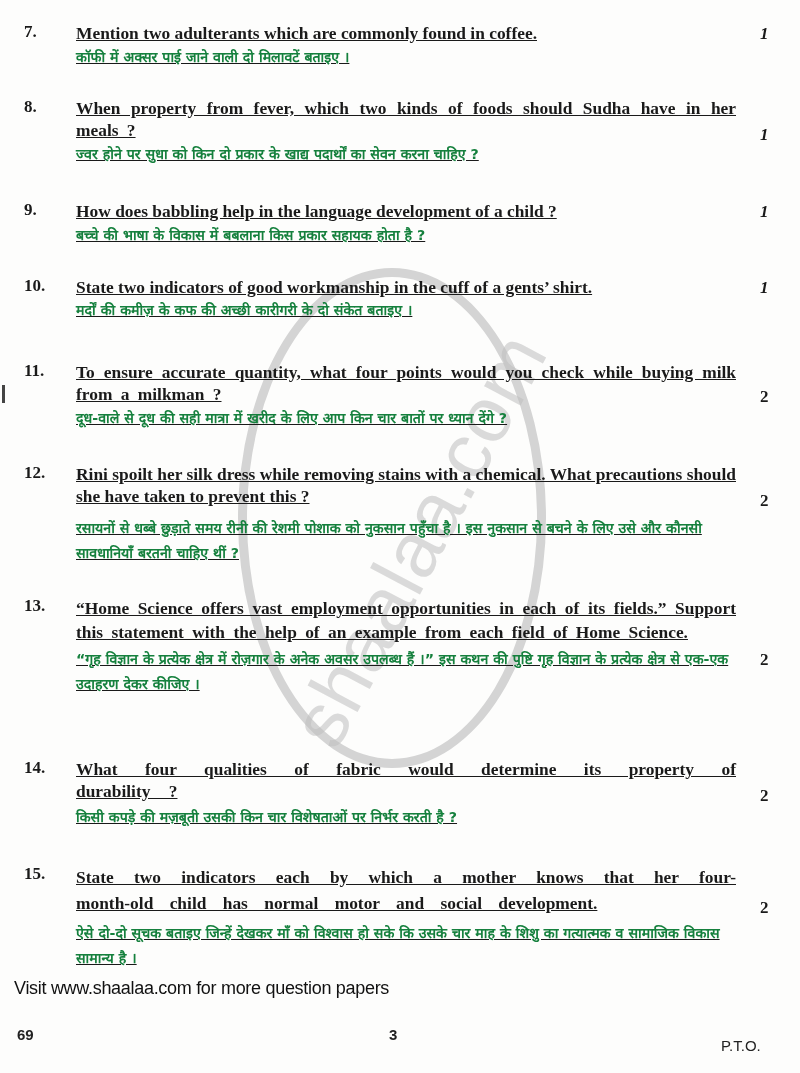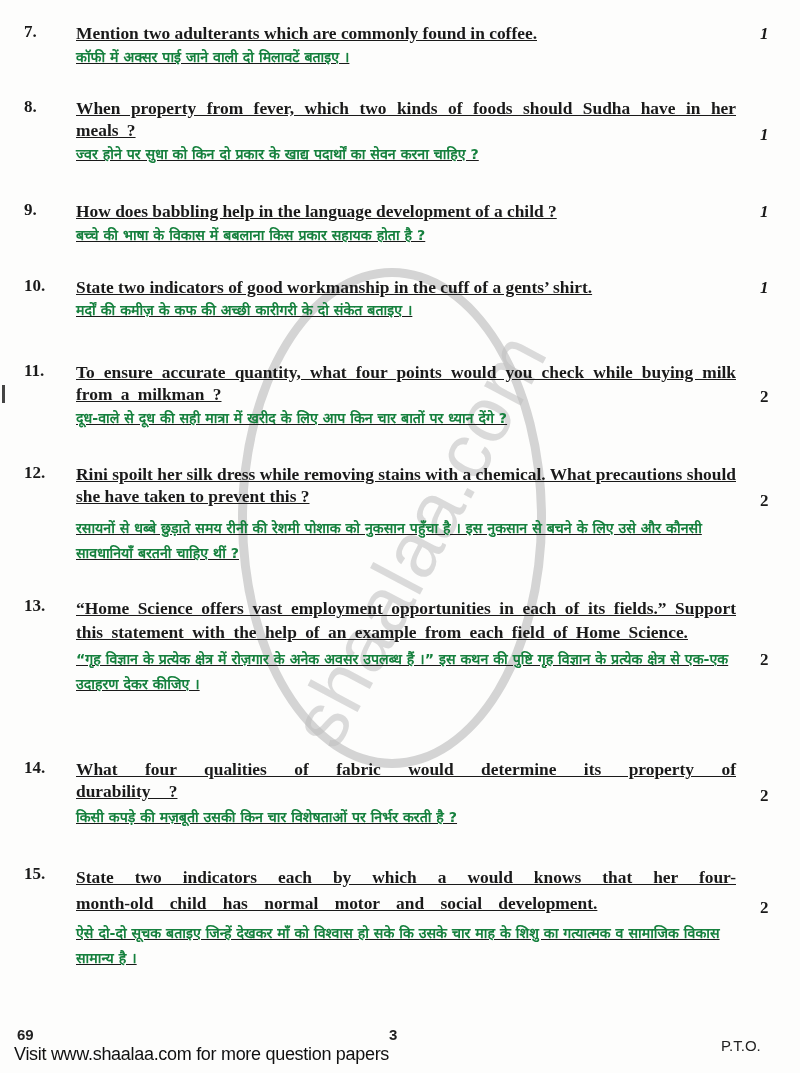--- a/index.html
+++ b/index.html
@@ -116,21 +116,21 @@
     }
     .footer-pto {
       position: absolute;
       left: 721px; top: 1037px;
       font-family: "Liberation Sans", sans-serif;
       font-size: 15px;
       color: #222;
     }
     .footer-visit {
       position: absolute;
-      left: 14px; top: 1044px;
+      left: 14px; top: 978px;
       font-family: "Liberation Sans", sans-serif;
       font-size: 18px;
       color: #111;
       letter-spacing: -0.3px;
     }
   </style>
 </head>
 <body>
 
 <div class="page">
@@ -207,21 +207,21 @@
     <div class="q-body">
       <p class="en wide" style="word-spacing:14px;">What four qualities of fabric would determine its property of durability ?</p>
       <p class="hi" style="margin-top:3px;">किसी कपड़े की मज़बूती उसकी किन चार विशेषताओं पर निर्भर करती है ?</p>
     </div>
     <span class="marks" style="top:28px;">2</span>
   </div>
 
   <div class="question" style="top:864px;">
     <span class="q-num">15.</span>
     <div class="q-body">
-      <p class="en wide" style="word-spacing:12px; line-height:26px;">State two indicators each by which a would knows that her four-month-old child has normal motor and social development.</p>
+      <p class="en wide" style="word-spacing:12px; line-height:26px;">State two indicators each by which a mother knows that her four-month-old child has normal motor and social development.</p>
       <p class="hi" style="margin-top:5px;">ऐसे दो-दो सूचक बताइए जिन्हें देखकर माँ को विश्वास हो सके कि उसके चार माह के शिशु का गत्यात्मक व सामाजिक विकास सामान्य है ।</p>
     </div>
     <span class="marks" style="top:34px;">2</span>
   </div>
 
   <span class="footer-code">69</span>
   <span class="footer-page">3</span>
   <span class="footer-pto">P.T.O.</span>
   <span class="footer-visit">Visit www.shaalaa.com for more question papers</span>
 </div>

